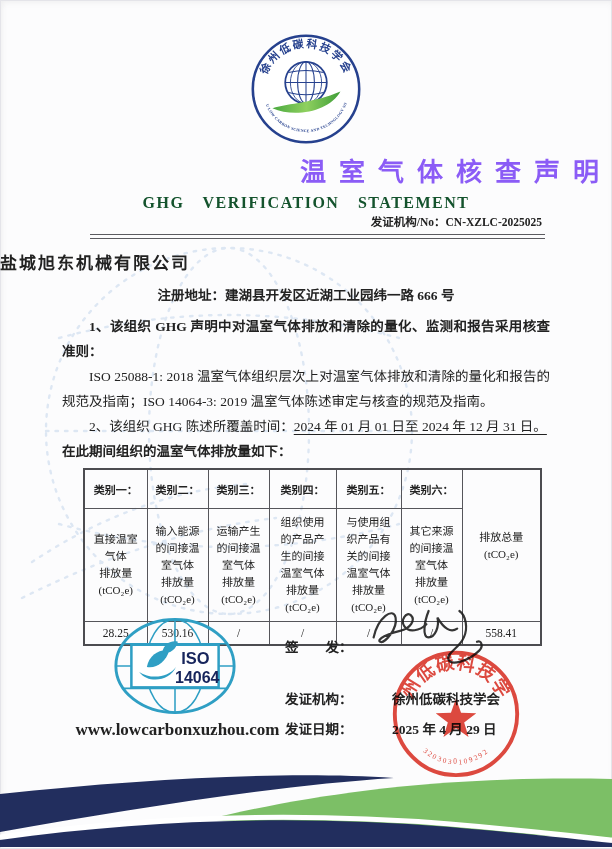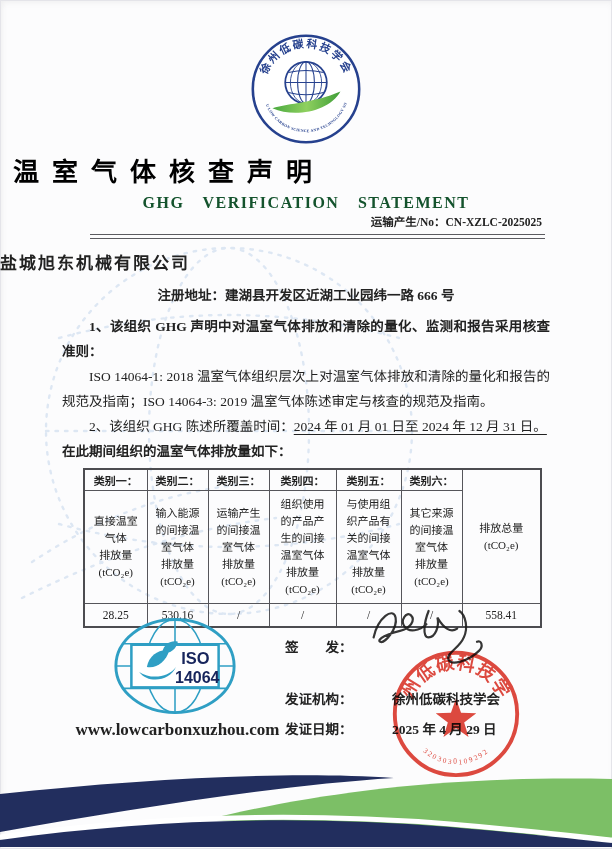--- a/index.html
+++ b/index.html
@@ -7,42 +7,42 @@
     position:relative;width:612px;height:849px;margin:0 auto;overflow:hidden;
     background:#fcfcfd;
     box-shadow:inset 0 0 0 1px #e4e4e9, inset 3px 0 6px rgba(0,0,0,.035), inset 0 4px 6px rgba(0,0,0,.03);
     font-family:"Liberation Serif","DejaVu Serif",serif;color:#222;
   }
   .content{position:relative;z-index:2;}
   
   .watermark{position:absolute;left:14px;top:232px;z-index:1;opacity:.55;}
   
   .badge{display:block;margin:32px auto 0;width:112px;height:114px;}
-  .title-cn{margin:12px 0 0;text-align:left;font-size:26px;line-height:30px;font-weight:700;
-    letter-spacing:13px;padding-left:13px;color:#000000;}
+  .title-cn{margin:12px 0 0;text-align:right;font-size:26px;line-height:30px;font-weight:700;
+    letter-spacing:13px;padding-left:13px;color:#8b5cf6;}
   .title-en{margin-top:5px;text-align:center;font-size:16px;line-height:19px;font-weight:600;
     letter-spacing:1.5px;word-spacing:13px;color:#14532d;}
   .certno{margin-top:3px;font-size:11.5px;line-height:14px;text-align:right;padding-right:70px;font-weight:600;}
   .rule{margin:5px 67px 0 90px;height:3px;border-top:1px solid #5b5b60;border-bottom:1px solid #5b5b60;}
   .company{margin-top:14px;text-align:left;font-size:17px;line-height:22px;font-weight:700;letter-spacing:2px;}
   .addrs{margin-top:9px;}
   .addr-row{text-align:center;font-size:13.5px;line-height:23px;font-weight:700;}
   .addr-row .lbl{margin-right:0;}
   .body-text{padding:0 62px;}
   .body-text p{margin:0;font-size:13.5px;line-height:25px;text-align:justify;}
   .p-first{margin-top:7px !important;font-weight:700;text-indent:2em;}
   .p-criteria{text-indent:2em;font-weight:400;}
   .p-period{text-indent:2em;font-weight:400;}
   .p-period .underlined{text-decoration:underline;text-underline-offset:3px;}
   .p-followup{font-weight:700;}
   
   table.ghg{border-collapse:collapse;table-layout:fixed;width:457px;margin:4px 0 0 83px;
     border:2px solid #4c4c50;background:transparent;}
   table.ghg td{border:1px solid #55555a;text-align:center;vertical-align:middle;color:#222;}
-  td.cat{font-size:11px;font-weight:600;padding:2px 2px;height:15px;}
+  td.cat{font-size:11px;font-weight:600;padding:11px 2px;height:15px;}
   td.hdr{font-size:11px;line-height:1.55;white-space:pre-line;padding:5px 1px;height:86px;font-weight:500;}
   td.total{font-size:11px;line-height:1.55;white-space:pre-line;font-weight:500;}
   td.val{font-size:11.5px;padding:4px 2px;height:14px;}
   
   .iso-logo{position:absolute;left:112px;top:616px;z-index:2;}
   .website{position:absolute;left:70px;top:720px;width:215px;text-align:center;
     font-size:17px;font-weight:700;z-index:2;}
   .f-label{position:absolute;left:285px;font-size:13.5px;font-weight:700;z-index:2;}
   .f-value{position:absolute;left:392px;font-size:13.5px;font-weight:600;z-index:2;}
   .sign-label{top:636px;}
@@ -98,34 +98,34 @@
         <path d="M48,49.5 Q70,44 92,49.5" stroke-width="1.3"></path>
         <path d="M44,62 L96,62" stroke-width="1.3"></path>
         <path d="M48,74.5 Q70,80 92,74.5" stroke-width="1.3"></path>
       </g>
       <path d="M28,94 C50,87 78,88 113,73 C100,97 57,107 28,94 Z" fill="url(#leafGrad)"></path>
     </svg>
 
     <div class="title-cn">温室气体核查声明</div>
     <div class="title-en">GHG VERIFICATION STATEMENT</div>
     <div class="certno">
-      <span>运输产生/No：</span><span>CN-XZLC-2025025</span>
+      <span>发证机构/No：</span><span>CN-XZLC-2025025</span>
     </div>
     <div class="rule"></div>
 
     <div class="company">盐城旭东机械有限公司</div>
     <div class="addrs">
       <div class="addr-row">
         <span class="lbl">注册地址：</span><span>建湖县开发区近湖工业园纬一路 666 号</span>
       </div>
     </div>
 
     <div class="body-text">
       <p class="p-first">1、该组织 GHG 声明中对温室气体排放和清除的量化、监测和报告采用核查准则：</p>
-      <p class="p-criteria">ISO 14064-1: 2018 温室气体组织层次上对温室气体排放和清除的量化和报告的规范及指南；ISO 14064-3: 2019 温室气体陈述审定与核查的规范及指南。</p>
+      <p class="p-criteria">ISO 25088-1: 2018 温室气体组织层次上对温室气体排放和清除的量化和报告的规范及指南；ISO 14064-3: 2019 温室气体陈述审定与核查的规范及指南。</p>
       <p class="p-period">
         <span>2、该组织 GHG 陈述所覆盖时间：</span><span class="underlined">2024 年 01 月 01 日至 2024 年 12 月 31 日。</span>
       </p>
       <p class="p-followup">在此期间组织的温室气体排放量如下：</p>
     </div>
 
     <table class="ghg">
       <colgroup>
         <col style="width:63px">
           <col style="width:61px">

